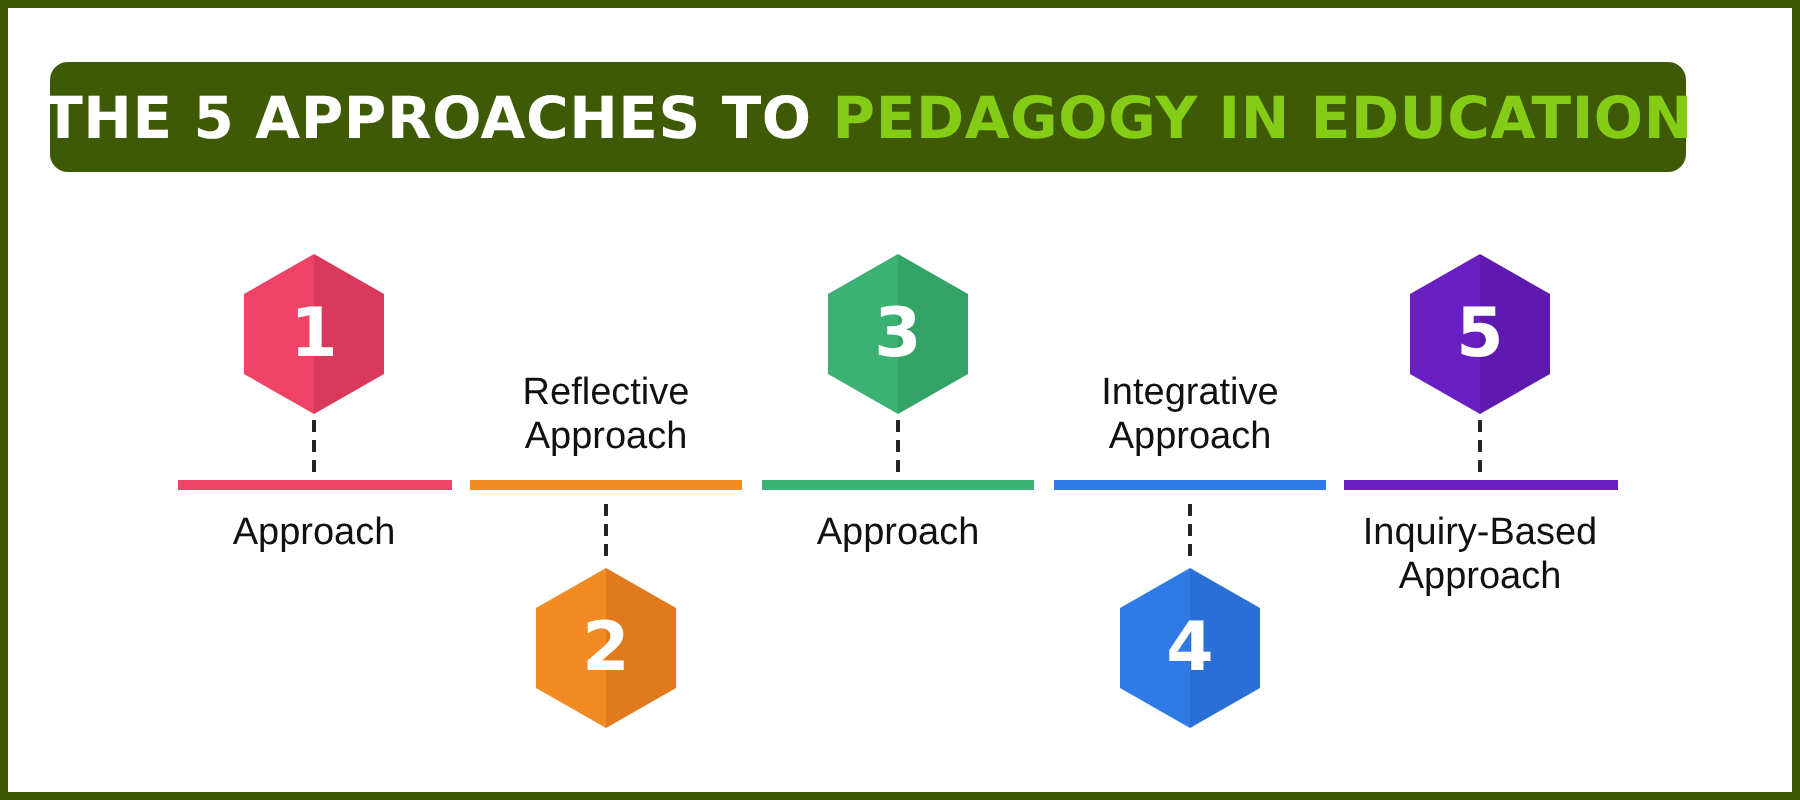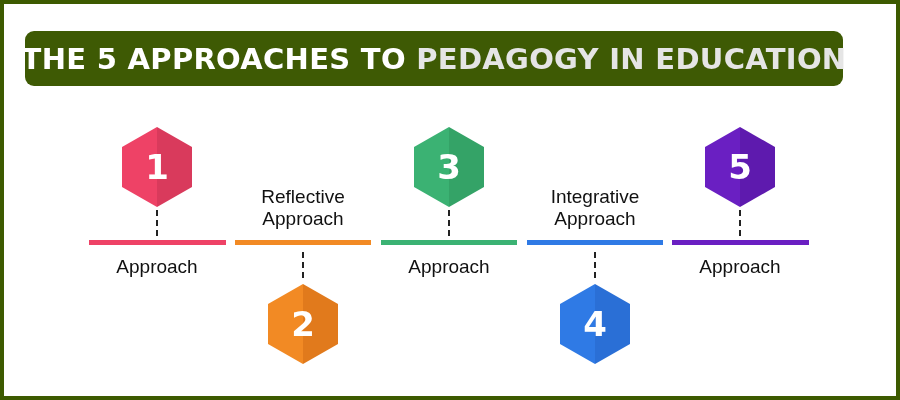--- a/index.html
+++ b/index.html
@@ -3,21 +3,21 @@
 <meta charset="utf-8">
 <style>
   html, body { margin:0; padding:0; }
   body { width:900px; height:400px; position:relative; background:#ffffff; overflow:hidden;
          font-family:"Liberation Sans", "DejaVu Sans", sans-serif; }
   .frame { position:absolute; left:0; top:0; width:892px; height:392px; border:4px solid #3d5a00; }
   .banner { position:absolute; left:25px; top:31px; width:818px; height:55px; background:#3e5a04;
             border-radius:9px; display:flex; align-items:center; justify-content:center;
             font-family:"DejaVu Sans", sans-serif; font-weight:bold; font-size:29px; letter-spacing:0.3px; }
   .banner .white { color:#ffffff; white-space:pre; }
-  .banner .yellow { color:#e5e5e5; white-space:pre;text-align:right; }
+  .banner .yellow { color:#84cc16; white-space:pre;text-align:right; }
   .seg { position:absolute; top:240px; height:5px; }
   .hex { position:absolute; width:70px; height:80px; }
   .hex svg { position:absolute; left:0; top:0; }
   .hex .num { position:absolute; left:0; top:0; width:70px; height:80px; display:flex; align-items:center;
               justify-content:center; color:#fff; font-weight:bold; font-size:34px;
               font-family:"DejaVu Sans", sans-serif; }
   .dash { position:absolute; width:0; border-left:2px dashed #222; }
   .label { position:absolute; width:160px; text-align:center; font-size:19px; line-height:22px; color:#111; }
 </style>
 </head>
@@ -88,14 +88,15 @@
 
 <div class="hex" style="left:705px;top:127px;">
   <svg width="70" height="80" viewBox="0 0 70 80">
     <polygon points="35,0 70,20 70,60 35,80" fill="#5e1aae"></polygon>
     <polygon points="35,0 0,20 0,60 35,80" fill="#6a1fc2"></polygon>
   </svg>
   <div class="num">5</div>
 </div>
 <div class="dash" style="left:739px;top:210px;height:26px;"></div>
 <div class="label" style="left:660px;top:256px;">
+  <div>Inquiry-Based</div>
   <div>Approach</div>
 </div>
 
 </body></html>

